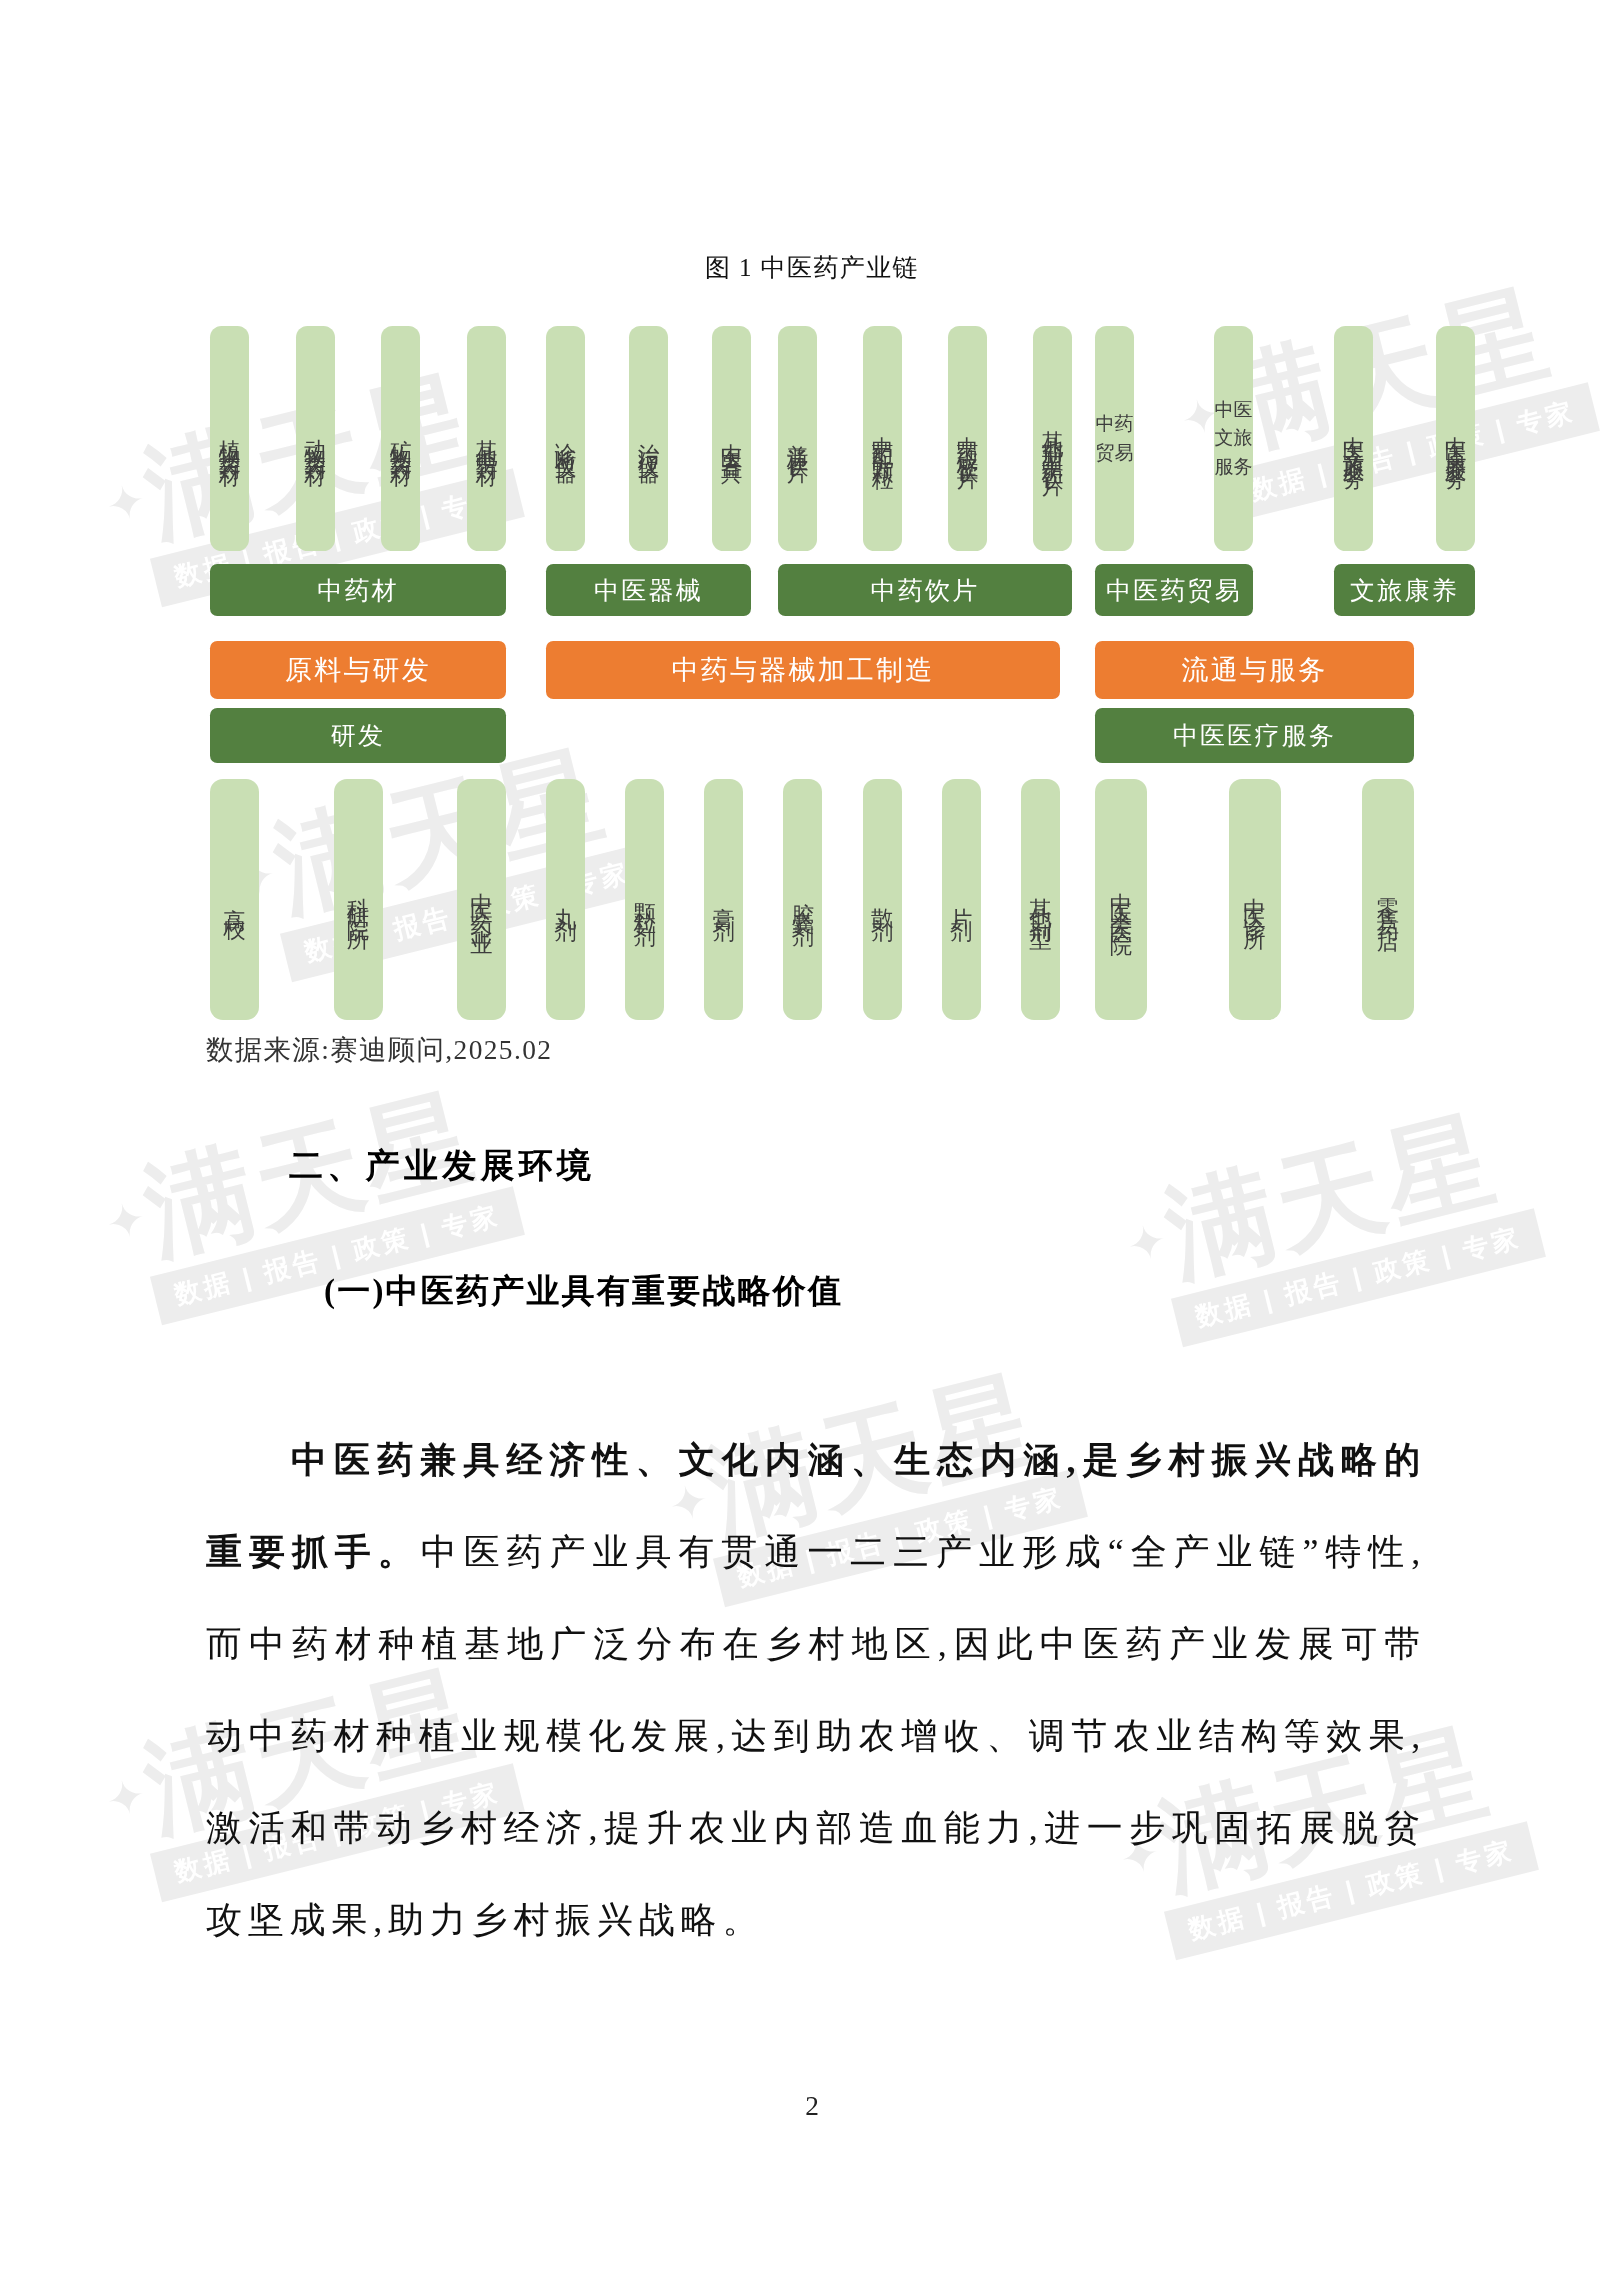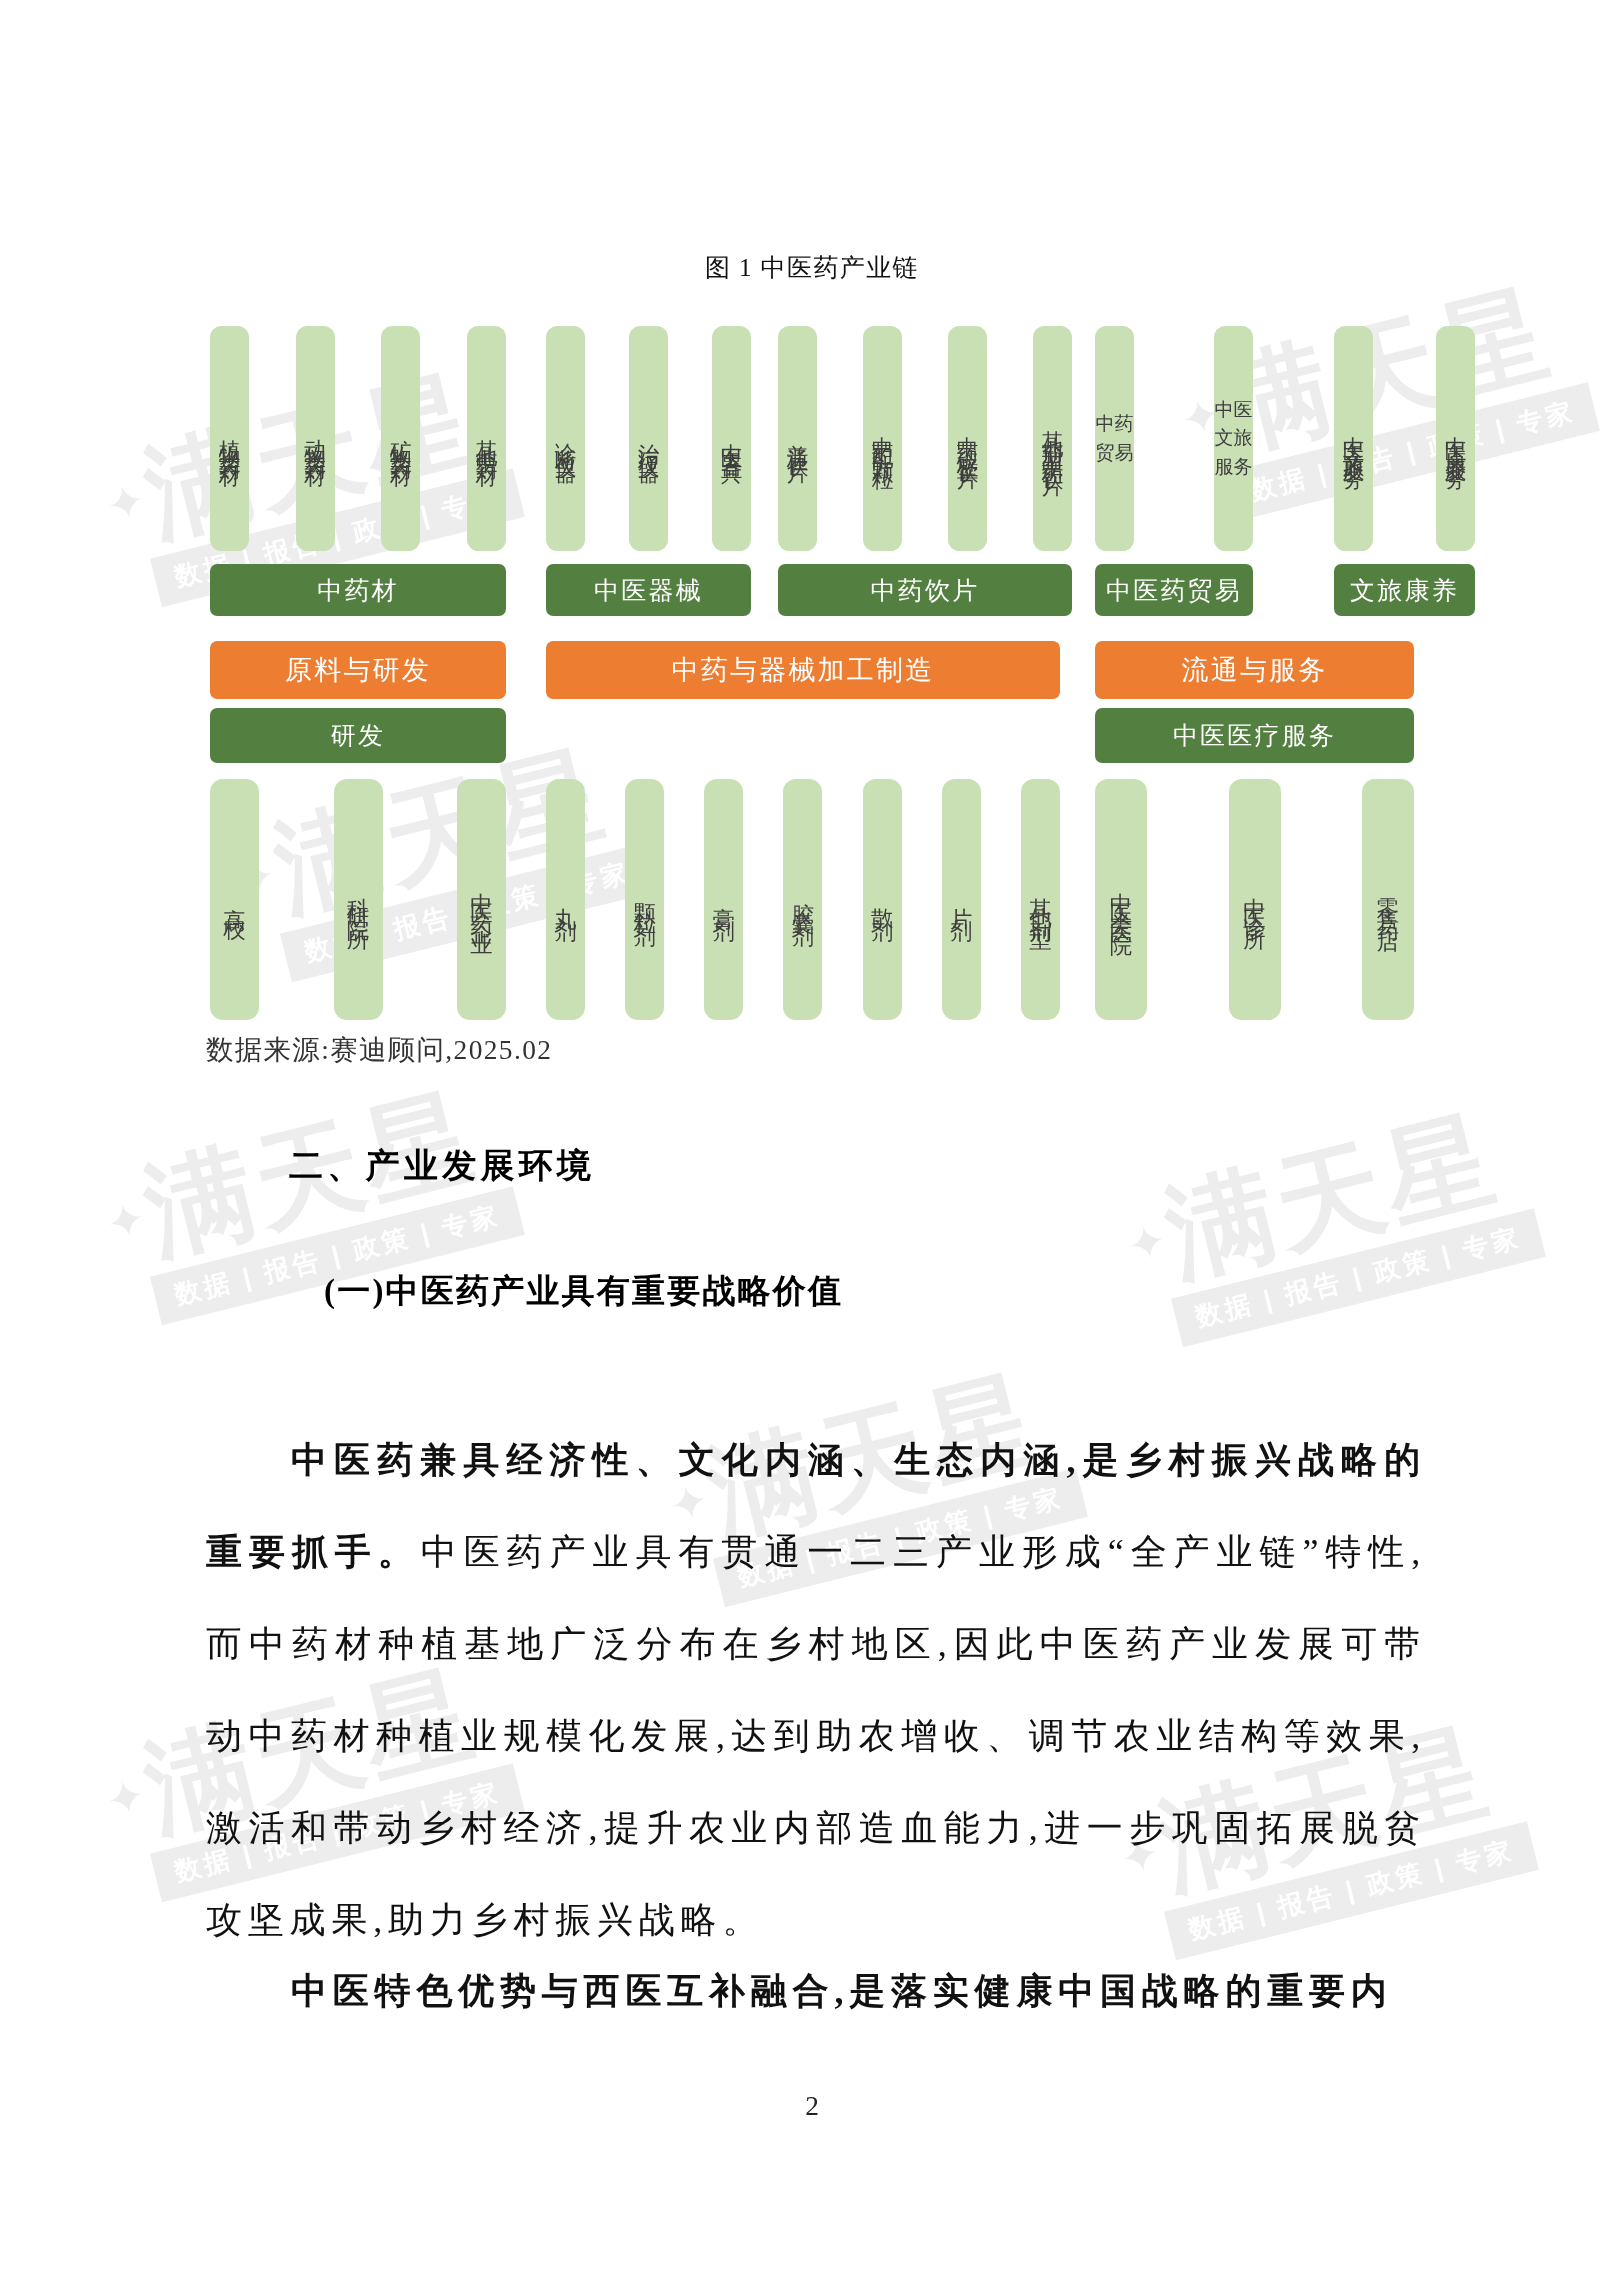--- a/index.html
+++ b/index.html
@@ -220,18 +220,17 @@
           </div>
       </div>
     </div>
 
     <div class="source">数据来源:赛迪顾问,2025.02</div>
 
     <div class="h1">二、产业发展环境</div>
     <div class="h2">(一)中医药产业具有重要战略价值</div>
 
     <p class="para p1"><span class="b">中医药兼具经济性、文化内涵、生态内涵,是乡村振兴战略的重要抓手。</span><span>中医药产业具有贯通一二三产业形成“全产业链”特性,而中药材种植基地广泛分布在乡村地区,因此中医药产业发展可带动中药材种植业规模化发展,达到助农增收、调节农业结构等效果,激活和带动乡村经济,提升农业内部造血能力,进一步巩固拓展脱贫攻坚成果,助力乡村振兴战略。</span></p>
-    <p class="para p2"><span class="b">中医特色优势与西医互补融合,是落实健康中国战略的重要内</span></p>
 
     <div class="pagenum">2</div>
   </div>
 </div>
 
 
 </body></html>

